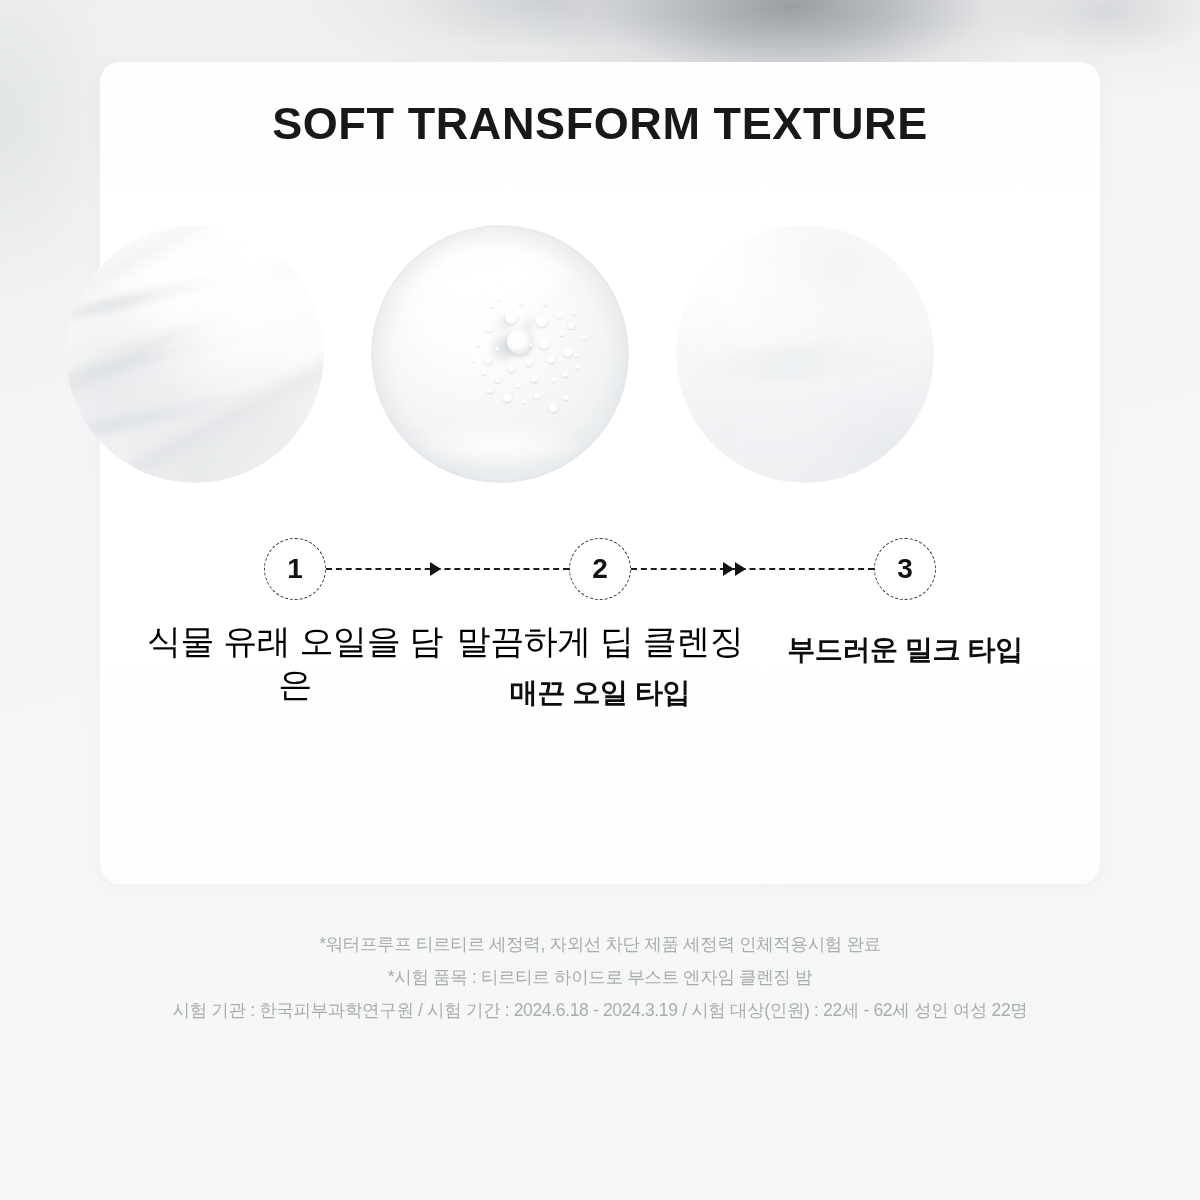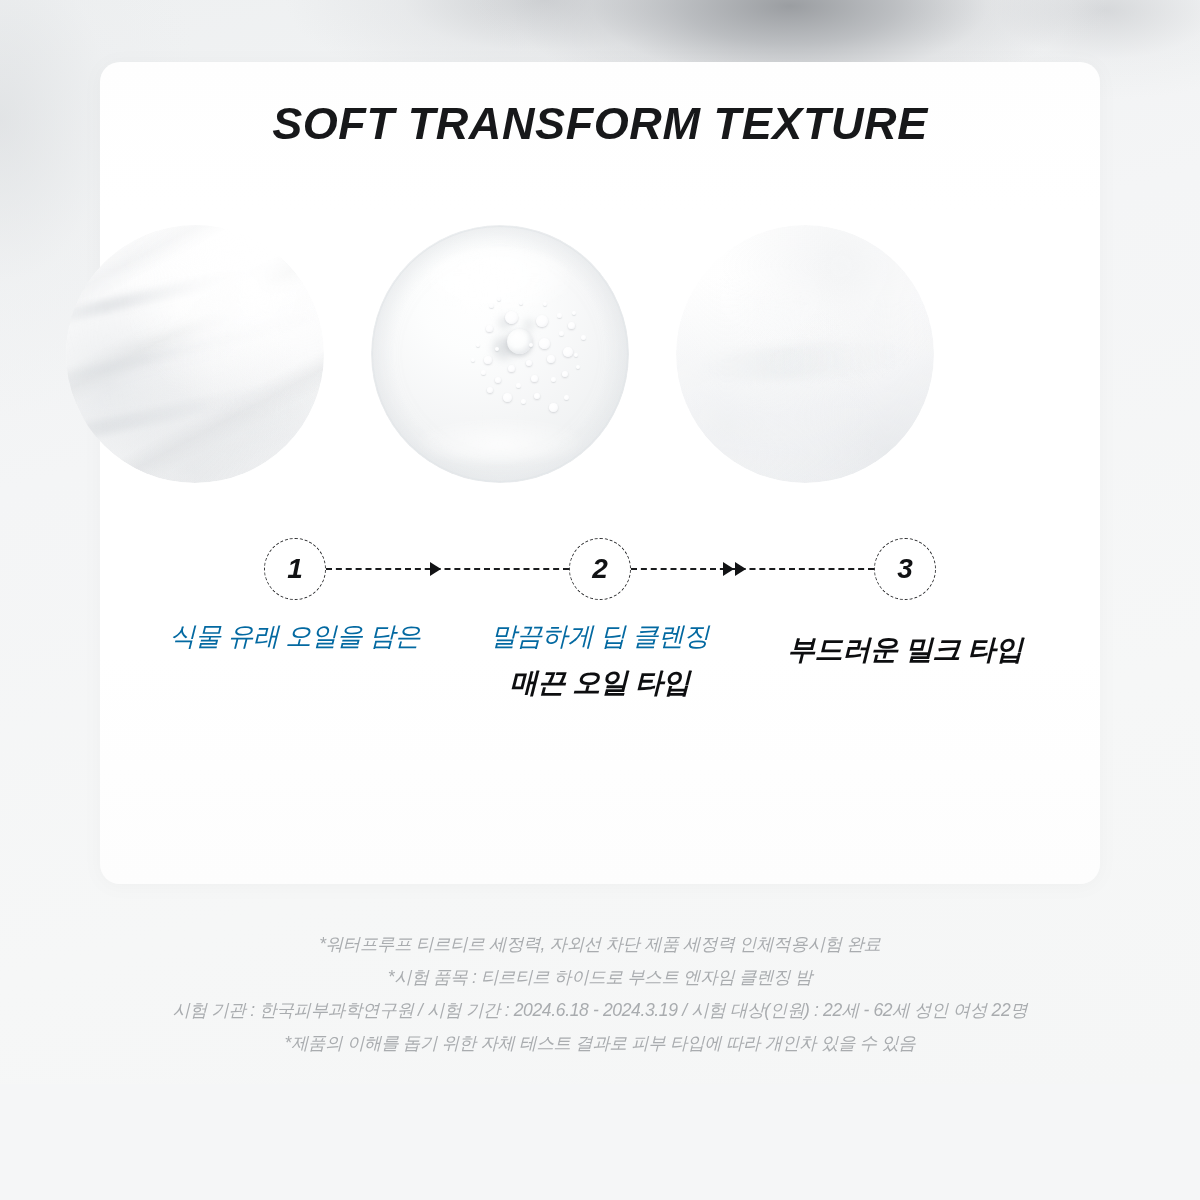--- a/index.html
+++ b/index.html
@@ -15,21 +15,20 @@
     background: #f5f6f7;
   }
 
   
   .page {
     position: relative;
     width: 1200px;
     height: 1084px;
     background: #f5f6f7;
     overflow: hidden;
-    font-style: italic;
   }
   .bg-gradient {
     position: absolute;
     inset: 0;
     background:
       radial-gradient(ellipse 330px 120px at 790px 6px, rgba(150,153,157,0.95) 0%, rgba(168,171,175,0.72) 32%, rgba(200,202,205,0.34) 60%, rgba(235,236,238,0.05) 85%, rgba(245,246,247,0) 100%),
       radial-gradient(ellipse 260px 95px at 545px 0px, rgba(176,179,183,0.55) 0%, rgba(208,210,213,0.25) 55%, rgba(245,246,247,0) 100%),
       radial-gradient(ellipse 200px 90px at 1105px 10px, rgba(180,183,187,0.45) 0%, rgba(220,222,224,0.18) 55%, rgba(245,246,247,0) 100%),
       linear-gradient(165deg, #eef0f1 0%, #f4f5f6 35%, #f6f7f7 70%, #f5f6f6 100%);
   }
@@ -309,23 +308,23 @@
   .cap {
     position: absolute;
     top: 0;
     width: 320px;
     text-align: center;
   }
   .cp1 { left: 135px; }
   .cp2 { left: 440px; }
   .cp3 { left: 745px; }
   .cap-line1 {
-    font-size: 26px;
+    font-size: 34px;
     font-weight: 400;
-    color: #0369a1;
+    color: #000000;
     line-height: 1.26;
     letter-spacing: -0.4px;
   }
   .cap-line2 {
     margin-top: 12px;
     font-size: 28px;
     font-weight: 700;
     color: #0d0e10;
     line-height: 1.26;
     letter-spacing: -0.4px;
@@ -457,16 +456,15 @@
     </div>
     <div class="cap cp3">
       <div class="cap-line2">부드러운 밀크 타입</div>
     </div>
   </div>
 
   <div class="footnotes">
     <span class="fn">*워터프루프 티르티르 세정력, 자외선 차단 제품 세정력 인체적용시험 완료</span>
     <span class="fn">*시험 품목 : 티르티르 하이드로 부스트 엔자임 클렌징 밤</span>
     <span class="fn">시험 기관 : 한국피부과학연구원 / 시험 기간 : 2024.6.18 - 2024.3.19 / 시험 대상(인원) : 22세 - 62세 성인 여성 22명</span>
-    <span class="fn">*제품의 이해를 돕기 위한 자체 테스트 결과로 피부 타입에 따라 개인차 있을 수 있음</span>
   </div>
 
 </div>
 
 </body></html>

